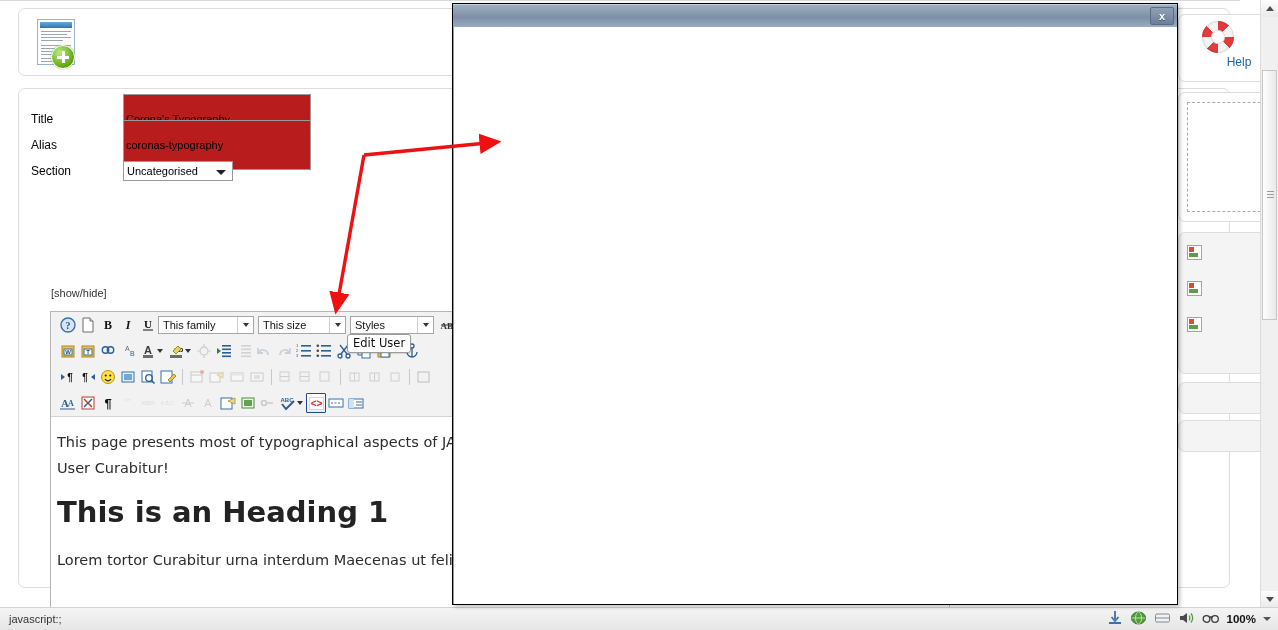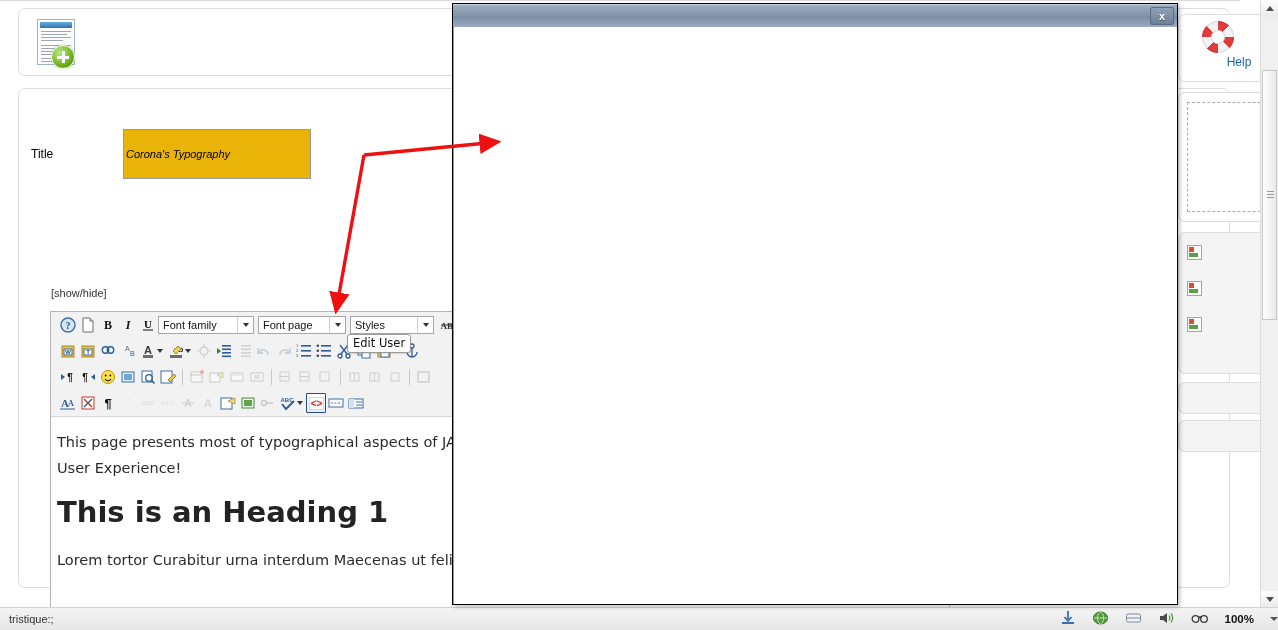--- a/index.html
+++ b/index.html
@@ -83,34 +83,32 @@
     position: absolute; left: 18px; top: 88px;
     width: 1212px; height: 500px;
     background: #fff;
     border: 1px solid #ddd;
     border-radius: 7px;
     box-sizing: border-box;
   }
   .form-grid {
     position: absolute; left: 12px; top: 17px;
     width: 430px;
-    margin-top: 35px;
   }
   .form-row { display: flex; align-items: center; height: 26px; }
   .form-label { width: 92px; font-size: 12px; color: #000; }
   .form-input {
     width: 182px; height: 16px;
     border: 1px solid #9a9a9a;
-    background: #eab308;
+    background: #b91c1c;
     font-family: "Liberation Sans", sans-serif;
     font-size: 11px;
     padding: 16px 2px;
     box-sizing: content-box;
     color: #000;
-    font-style: italic;
   }
   .form-select {
     width: 110px; height: 20px;
     border: 1px solid #9a9a9a;
     background: #fff;
     font-family: "Liberation Sans", sans-serif;
     font-size: 11px;
     padding: 1px 2px; position: relative;
     box-sizing: border-box;
   }
@@ -356,21 +354,22 @@
     position: absolute; left: 0; bottom: 0; width: 1278px; height: 22px;
     background: linear-gradient(to bottom,#f4f4f4,#e6e6e6);
     border-top: 1px solid #d2d2d2;
     display: flex; align-items: center;
   }
   .status-text {
     margin-left: 9px; font-size: 11px; color: #333;
     font-family: "Liberation Sans", sans-serif;
   }
   .status-right {
-    margin-left: auto; display: flex; align-items: center; gap: 16px;
+    margin-left: auto; display: flex; align-items: center; gap: 7px;
+    padding-right: 7px;
   }
   .zoomlvl { font-size: 11.5px; color: #111; font-weight: bold; }
   .zoom-caret {
     width: 0; height: 0;
     border-left: 4px solid transparent; border-right: 4px solid transparent;
     border-top: 4px solid #555;
   }
 </style>
 </head>
 <body>
@@ -400,21 +399,32 @@
     </div>
 
     <div class="form-panel">
       <div class="form-grid">
 
         <div class="form-row">
           <div class="form-label">Title</div>
           <input class="form-input" value="Corona's Typography" style="">
         </div>
 
-
+        <div class="form-row">
+          <div class="form-label">Alias</div>
+          <input class="form-input" value="coronas-typography" style="">
+        </div>
+
+        <div class="form-row">
+          <div class="form-label">Section</div>
+          <div class="form-select">
+            <span class="sel-text">Uncategorised</span>
+            <span class="sel-arrow"></span>
+          </div>
+        </div>
 
       </div>
 
       <div class="showhide">[show/hide]</div>
 
       <div class="editor-box">
         <div class="tb">
 
           <div class="tbrow">
             <div class="tbtn">
@@ -440,27 +450,27 @@
                 </svg>
             </div>
             <div class="tbtn">
               <svg width="16" height="16" viewBox="0 0 16 16">
                   <text x="8" y="11" font-size="11" font-family="serif" font-weight="bold" fill="#111" text-anchor="middle">U</text>
                   <line x1="3" y1="13" x2="13" y2="13" stroke="#111" stroke-width="1"></line>
                 </svg>
             </div>
 
             <div class="tsel" style="width:96px;">
-              <span class="lbl">Font family</span>
+              <span class="lbl">This family</span>
               <span class="dd">
                   <i></i>
                 </span>
             </div>
             <div class="tsel" style="width:88px;">
-              <span class="lbl">Font page</span>
+              <span class="lbl">This size</span>
               <span class="dd">
                   <i></i>
                 </span>
             </div>
             <div class="tsel" style="width:84px;">
               <span class="lbl">Styles</span>
               <span class="dd">
                   <i></i>
                 </span>
             </div>
@@ -849,21 +859,21 @@
                   </g>
                 </svg>
             </div>
           </div>
 
         </div>
 
         <div class="edit-area">
           <p class="ed-p">
             <span>This page presents most of typographical aspects of JA Av</span><br>
-            <span>User Experience!</span>
+            <span>User Curabitur!</span>
           </p>
           <h1 class="ed-h1">This is an Heading 1</h1>
           <p class="ed-p">
             <span>Lorem tortor Curabitur urna interdum Maecenas ut felis Se</span><br>
           </p>
 
         </div>
       </div>
     </div>
 
@@ -919,21 +929,21 @@
         <path d="M0,0 L6.5,3 L0,6 z" fill="#ee1111"></path>
       </marker>
     </defs>
 
     <path d="M364,155 L487,143" stroke="#ee1111" stroke-width="3.4" fill="none" marker-end="url(#ah)"></path>
 
     <path d="M364,155 L338,300" stroke="#ee1111" stroke-width="3.4" fill="none" marker-end="url(#ah)"></path>
   </svg>
 
   <div class="statusbar">
-    <div class="status-text">tristique:;</div>
+    <div class="status-text">javascript:;</div>
     <div class="status-right">
       <span>
         <svg width="16" height="16" viewBox="0 0 16 16">
           <path d="M8 1v8M4.5 7L8 11l3.5-4" stroke="#3d6fa8" stroke-width="1.8" fill="none"></path>
           <rect x="2" y="12" width="12" height="2" fill="#3d6fa8"></rect>
         </svg>
       </span>
       <span>
         <svg width="17" height="15" viewBox="0 0 17 15">
           <ellipse cx="8.5" cy="8" rx="7" ry="6" fill="#4f9e3a" stroke="#2f6b22"></ellipse>

